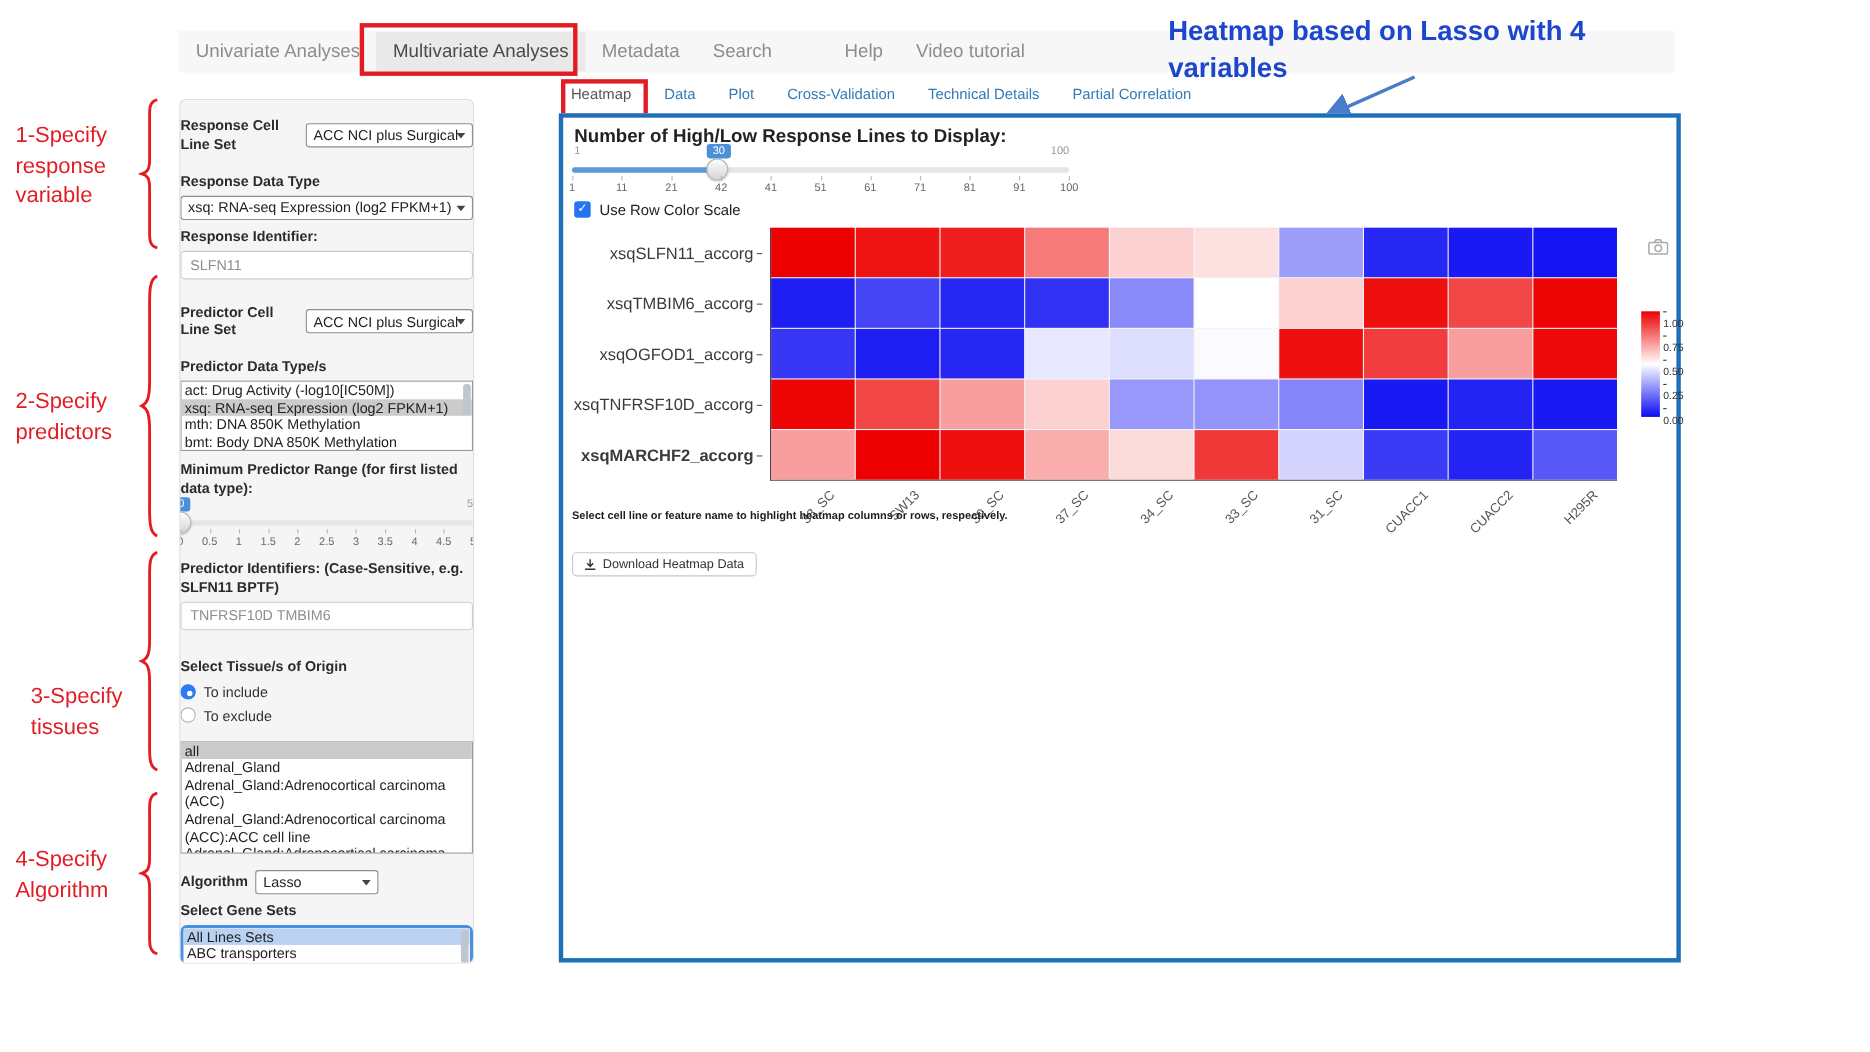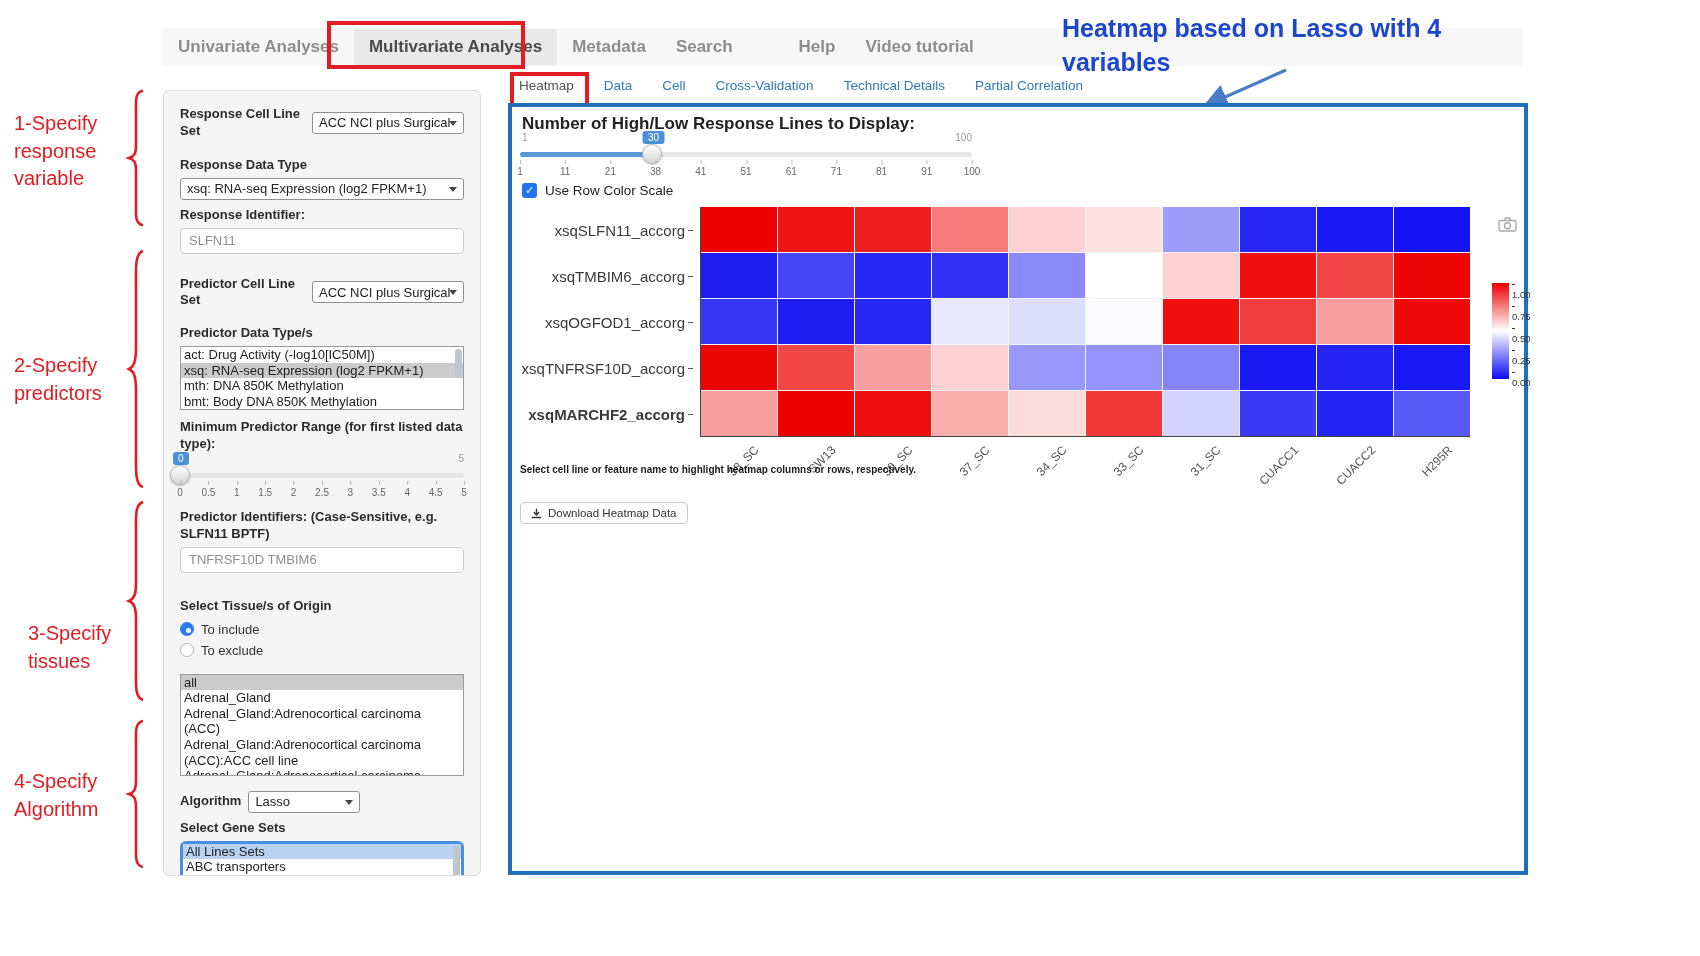--- a/index.html
+++ b/index.html
@@ -1,35 +1,35 @@
 <!DOCTYPE html>
 <html><head>
 <meta charset="utf-8">
 <style>
   * { margin:0; padding:0; box-sizing:border-box; }
   html,body { width:1700px; height:956px; background:#fff; font-family:"Liberation Sans",sans-serif; position:relative; overflow:hidden; }
   .abs { position:absolute; }
 
   
-  #navbar { left:163px; top:28px; width:1360px; height:38px; background:#f7f7f7; display:flex; align-items:center; font-size:17px; color:#8d8d8d;font-weight:bold; }
+  #navbar { left:163px; top:28px; width:1360px; height:38px; background:#f7f7f7; display:flex; align-items:center; font-size:17px; color:#8d8d8d; }
   .nav-item { padding:8px 15px; white-space:nowrap; cursor:default; }
   .nav-item.active { background:#e9e9e9; color:#4a4a4a; }
   .nav-item.gap-left { margin-left:36px; }
 
   
   .red-box { position:absolute; border:4px solid #e11d23; background:transparent; }
   .anno-red { position:absolute; color:#e11d23; font-size:20px; line-height:1.38; white-space:pre-line; font-weight:500; }
   .brace { position:absolute; width:20px; }
   .brace path { stroke:#e11d23; stroke-width:2.6; fill:none; vector-effect:non-scaling-stroke; }
 
   
   #blue-heading { left:1062px; top:12px; width:432px; font-size:25px; font-weight:bold; color:#1c46cc; line-height:1.35; }
 
   
-  #sidebar { left:163px; top:90px; width:318px; height:786px; background:#f5f5f5; border:1px solid #ddd; border-radius:6px; padding:13px 16px; font-size:13px; color:#333; overflow:hidden; }
+  #sidebar { left:163px; top:90px; width:268px; height:786px; background:#f5f5f5; border:1px solid #ddd; border-radius:6px; padding:13px 0; font-size:13px; color:#333; overflow:hidden; }
   .lbl { font-weight:bold; font-size:13px; color:#2b2b2b; margin-bottom:4px; line-height:1.3; }
   .inline-row { display:flex; align-items:center; gap:7px; }
   .sel-box { background:#fff; border:1px solid #8f8f8f; border-radius:3px; height:22px; padding:0 22px 0 6px; font-size:13px; display:inline-flex; align-items:center; position:relative; white-space:nowrap; color:#222; }
   .sel-box::after { content:""; position:absolute; right:6px; top:8px; border-left:4px solid transparent; border-right:4px solid transparent; border-top:5px solid #444; }
   .text-input { background:#fff; border:1px solid #ccc; border-radius:4px; height:26px; width:100%; padding:0 8px; color:#8e8e8e; font-size:13px; font-family:"Liberation Sans",sans-serif; }
   .listbox { background:#fff; border:1px solid #9a9a9a; position:relative; overflow:hidden; font-size:13px; color:#222; line-height:1.2; }
   .listbox .opt { padding:0 3px; }
   #pdt-list .opt.active { background:#cbcbcb; }
   #tissue-list .opt.active { background:#cbcbcb; }
   #geneset-list .opt.active { background:#b9d2f2; }
@@ -217,21 +217,21 @@
       </div>
   </div>
 
   
   
 </div>
 
 <div id="tabs" class="abs">
   <div class="tab active">Heatmap</div>
   <div class="tab">Data</div>
-  <div class="tab">Cell</div>
+  <div class="tab">Plot</div>
   <div class="tab">Cross-Validation</div>
   <div class="tab">Technical Details</div>
   <div class="tab">Partial Correlation</div>
 </div>
 <div class="red-box" style="left:510px; top:72px; width:79px; height:35px;"></div>
 
 <div id="main-panel" class="abs">
 
   <div id="resp-slider-label">Number of High/Low Response Lines to Display:</div>
 
@@ -239,21 +239,21 @@
     <div class="minmax" style="left:2px;">1</div>
     <div class="minmax" style="right:0;">100</div>
     <div class="track"></div>
     <div class="fill" id="resp-fill" style="width: 29.3%;"></div>
     <div class="badge" id="resp-badge" style="left: 29.3%;">30</div>
     <div class="handle" id="resp-handle" style="left: 29.3%;"></div>
     <div class="ticks" id="resp-ticks">
         <span class="tick" style="left: 0%;">1</span>
         <span class="tick" style="left: 10%;">11</span>
         <span class="tick" style="left: 20%;">21</span>
-        <span class="tick" style="left: 30%;">38</span>
+        <span class="tick" style="left: 30%;">42</span>
         <span class="tick" style="left: 40%;">41</span>
         <span class="tick" style="left: 50%;">51</span>
         <span class="tick" style="left: 60%;">61</span>
         <span class="tick" style="left: 70%;">71</span>
         <span class="tick" style="left: 80%;">81</span>
         <span class="tick" style="left: 90%;">91</span>
         <span class="tick" style="left: 100%;">100</span>
       </div>
   </div>
 

